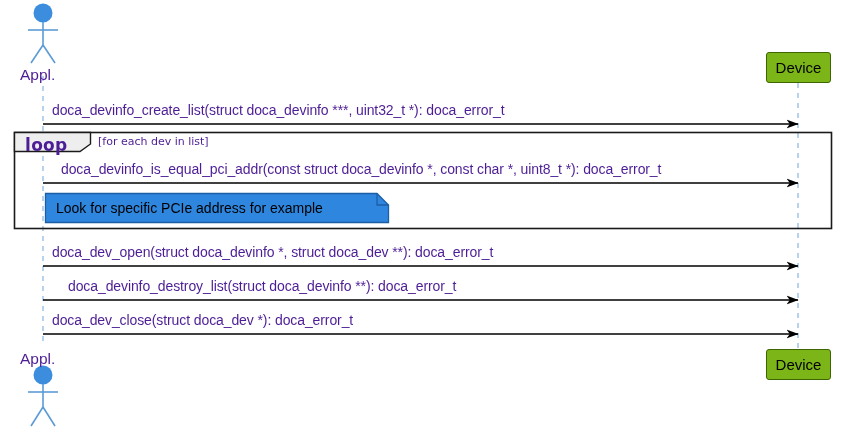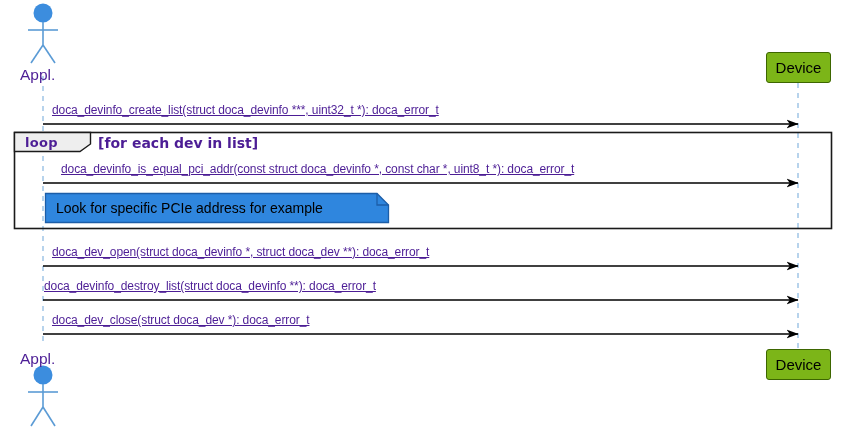--- a/index.html
+++ b/index.html
@@ -26,40 +26,39 @@
     left: 0;
     top: 0;
   }
   .txt {
     position: absolute;
     white-space: nowrap;
     color: #4c1d95;
     font-family: "Liberation Sans", sans-serif;
   }
   .msg-label {
-    font-size: 12px;
+    font-size: 14px;
     line-height: 16px;
     letter-spacing: -0.1px;
-    text-decoration: underline;
   }
   .participant-label {
     font-size: 15px;
   }
   .actor-label {
     font-size: 15.5px;
   }
   .loop-kw {
-    font-size: 13px;
+    font-size: 17px;
     font-weight: bold;
     font-family: "DejaVu Sans", sans-serif;
     letter-spacing: 0.3px;
   }
   .loop-guard {
-    font-size: 14px;
-    font-weight: bold;
+    font-size: 11px;
+    font-weight: normal;
     font-family: "DejaVu Sans", sans-serif;
   }
   .note-text {
     font-size: 14px;
     color: #000000;
   }
   .participant-box {
     position: absolute;
     box-sizing: border-box;
     display: flex;
@@ -139,18 +138,18 @@
 
   <div class="txt actor-label" style="left:20px; top:66px;">Appl.</div>
   <div class="txt actor-label" style="left:20px; top:350px;">Appl.</div>
 
   <div class="txt loop-kw" style="left:25px; top:135px;">loop</div>
   <div class="txt loop-guard" style="left:98px; top:135px;">[for each dev in list]</div>
 
   <div class="txt msg-label" style="left:52px; top:102px;">doca_devinfo_create_list(struct doca_devinfo ***, uint32_t *): doca_error_t</div>
   <div class="txt msg-label" style="left:52px; top:161px;margin-left:9px;">doca_devinfo_is_equal_pci_addr(const struct doca_devinfo *, const char *, uint8_t *): doca_error_t</div>
   <div class="txt msg-label" style="left:52px; top:244px;text-align:right;">doca_dev_open(struct doca_devinfo *, struct doca_dev **): doca_error_t</div>
-  <div class="txt msg-label" style="left:44px; top:278px;">doca_devinfo_destroy_list(struct doca_devinfo **): doca_error_t</div>
+  <div class="txt msg-label" style="left:68px; top:278px;">doca_devinfo_destroy_list(struct doca_devinfo **): doca_error_t</div>
   <div class="txt msg-label" style="left:52px; top:312px;">doca_dev_close(struct doca_dev *): doca_error_t</div>
 
   <div class="txt note-text" style="left:56px; top:200px;">Look for specific PCIe address for example</div>
 
 </div>
 
 </body></html>

